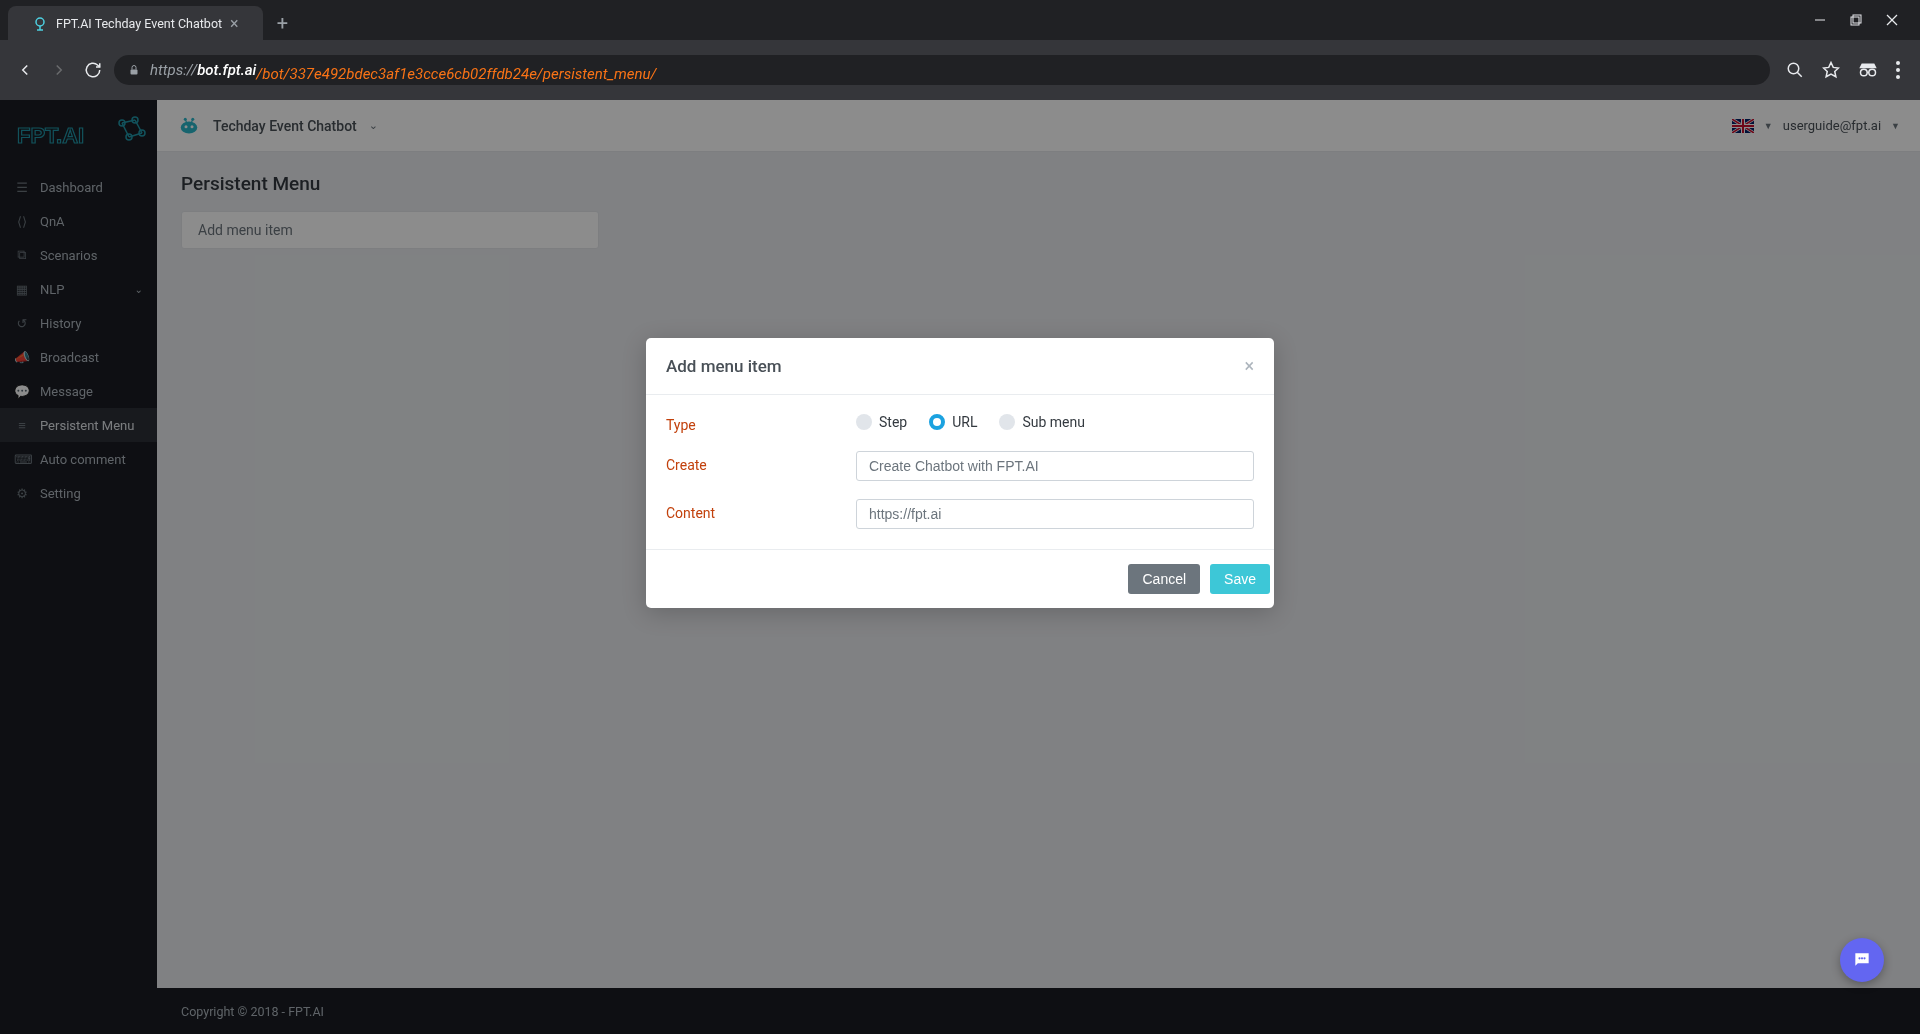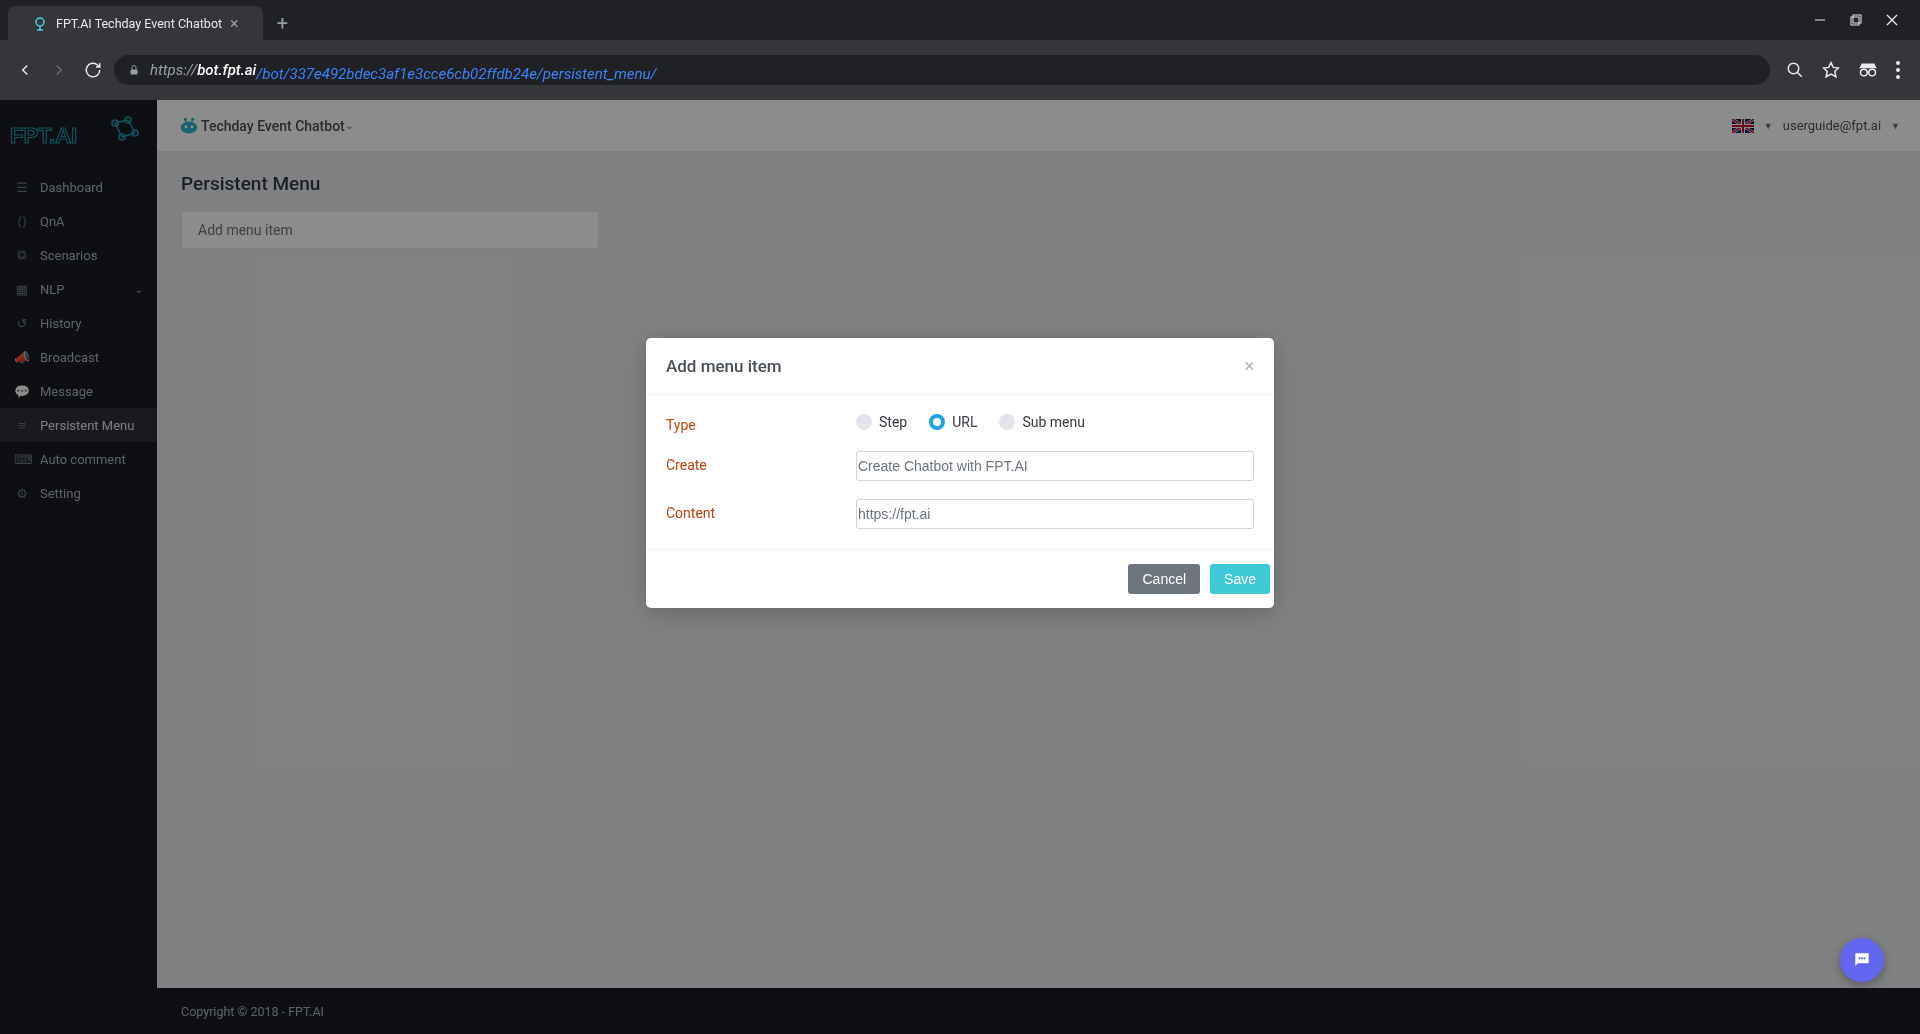--- a/index.html
+++ b/index.html
@@ -15,36 +15,36 @@
   .win-controls { margin-left: auto; display: flex; gap: 24px; padding-right: 22px; align-items: center; height: 40px; color: #e8eaed; font-size: 14px; }
   .win-controls span { cursor: pointer; }
 
   .toolbar { height: 60px; background: #35363a; display: flex; align-items: center; padding: 0 8px; gap: 0; font-style: italic; }
   .nav-btn { width: 34px; height: 34px; display: flex; align-items: center; justify-content: center; color: #e8eaed; border-radius: 50%; cursor: pointer; }
   .nav-btn.disabled { color: #6a6b6d; }
   .address-bar { flex: 1; height: 30px; background: #202124; border-radius: 15px; display: flex; align-items: center; padding: 0 14px; color: #e8eaed; font-size: 15px; margin: 0 4px; }
   .lock-icon { color: #9aa0a6; margin-right: 10px; font-size: 13px; }
   .url-scheme { color: #9aa0a6; }
   .url-host { color: #ffffff; font-weight: 500; }
-  .url-path { color: #3b82f6; margin-top: 8px; }
+  .url-path { color: #f97316; margin-top: 8px; }
   .toolbar-icons { display: flex; gap: 18px; padding: 0 12px; color: #e8eaed; font-size: 16px; align-items: center; }
 
   
   .app { flex: 1; display: flex; background: #e9ecef; position: relative; height: calc(100% - 84px); }
   .overlay { position: absolute; inset: 0; background: rgba(0,0,0,0.45); z-index: 5; pointer-events: none; }
 
   .sidebar { width: 157px; background: #1a1d23; color: #dee2e6; display: flex; flex-direction: column; font-size: 13px; }
-  .sidebar-logo { height: 70px; display: flex; align-items: center; justify-content: flex-start; padding: 1px 10px; }
+  .sidebar-logo { height: 70px; display: flex; align-items: center; justify-content: flex-end; padding: 1px 10px; }
   .sidebar-item { display: flex; align-items: center; height: 34px; padding: 0 14px; gap: 10px; color: #adb5bd; cursor: pointer; }
   .sidebar-item .icon { width: 16px; text-align: center; font-size: 13px; color: #6c757d; }
   .sidebar-item.active { background: #2d3138; color: #dee2e6; }
   .sidebar-item .chev { margin-left: auto; font-size: 10px; }
 
   .main { flex: 1; display: flex; flex-direction: column; background: #e9ecef; }
-  .topbar { height: 52px; background: #ffffff; border-bottom: 1px solid #e3e6ea; display: flex; align-items: center; padding: 0 20px; color: #495057; font-size: 14px; }
+  .topbar { height: 52px; background: #ffffff; border-bottom: 1px solid #e3e6ea; display: flex; align-items: center; padding: 0 20px; gap: 12px; color: #495057; font-size: 14px; }
   .bot-icon { width: 24px; height: 24px; display: flex; align-items: center; }
   .bot-name { font-weight: 500; }
   .topbar .chev { font-size: 11px; color: #6c757d; }
   .topbar-right { margin-left: auto; display: flex; align-items: center; gap: 10px; font-size: 13px; color: #495057; }
 
   .content { flex: 1; padding: 20px 24px; }
   .page-title { font-size: 19px; font-weight: 500; color: #343a40; margin-bottom: 16px; }
   .menu-box { width: 418px; height: 38px; background: #ffffff; border: 1px solid #e3e6ea; border-radius: 3px; padding: 0 16px; display: flex; align-items: center; color: #6c757d; font-size: 14px; }
 
   .footer { height: 46px; background: #1a1d23; color: #adb5bd; font-size: 12.5px; display: flex; align-items: center; padding-left: 24px; }
@@ -54,21 +54,21 @@
   .modal { width: 628px; background: #ffffff; border-radius: 5px; box-shadow: 0 5px 25px rgba(0,0,0,0.2); }
   .modal-header { padding: 18px 20px; display: flex; align-items: center; }
   .modal-title { font-size: 17px; font-weight: 500; color: #495057; }
   .modal-close { margin-left: auto; color: #adb5bd; font-size: 18px; cursor: pointer; line-height: 1; }
   .modal-body { border-top: 1px solid #e9ecef; padding: 16px 20px 20px; display: grid; grid-template-columns: 190px 1fr; row-gap: 18px; align-items: center; font-size: 14px; color: #495057; }
   .modal-label { color: #c2410c; font-size: 14px; align-self: start; padding-top: 6px; }
   .radio-row { display: flex; gap: 22px; align-items: center; }
   .radio { display: flex; align-items: flex-end; gap: 7px; font-size: 14px; color: #343a40; cursor: pointer; }
   .radio-dot { width: 16px; height: 16px; border-radius: 50%; background: #e1e5ea; display: inline-flex; align-items: center; justify-content: center; }
   .radio.selected .radio-dot { border: 4px solid #1ba2e0; background: #ffffff; }
-  .text-input { width: 100%; height: 30px; border: 1px solid #ced4da; border-radius: 3px; padding: 0 1px; font-size: 14px; color: #6c757d; }
+  .text-input { width: 100%; height: 30px; border: 1px solid #ced4da; border-radius: 3px; padding: 0 12px; font-size: 14px; color: #6c757d; }
   .modal-footer { border-top: 1px solid #e9ecef; padding: 14px 4px; display: flex; justify-content: flex-end; gap: 10px; }
   .btn { height: 30px; padding: 0 14px; border-radius: 3px; border: none; font-size: 14px; cursor: pointer; color: #ffffff; }
   .btn-cancel { background: #6c757d; }
   .btn-save { background: #3dc7d7; }
 
   .chat-fab { position: absolute; right: 36px; bottom: 52px; width: 44px; height: 44px; border-radius: 50%; background: #6366f1; display: flex; align-items: center; justify-content: center; color: #fff; z-index: 20; cursor: pointer; box-shadow: 0 3px 10px rgba(0,0,0,0.3); }
 
   svg { display: block; }
 </style>
 </head>

